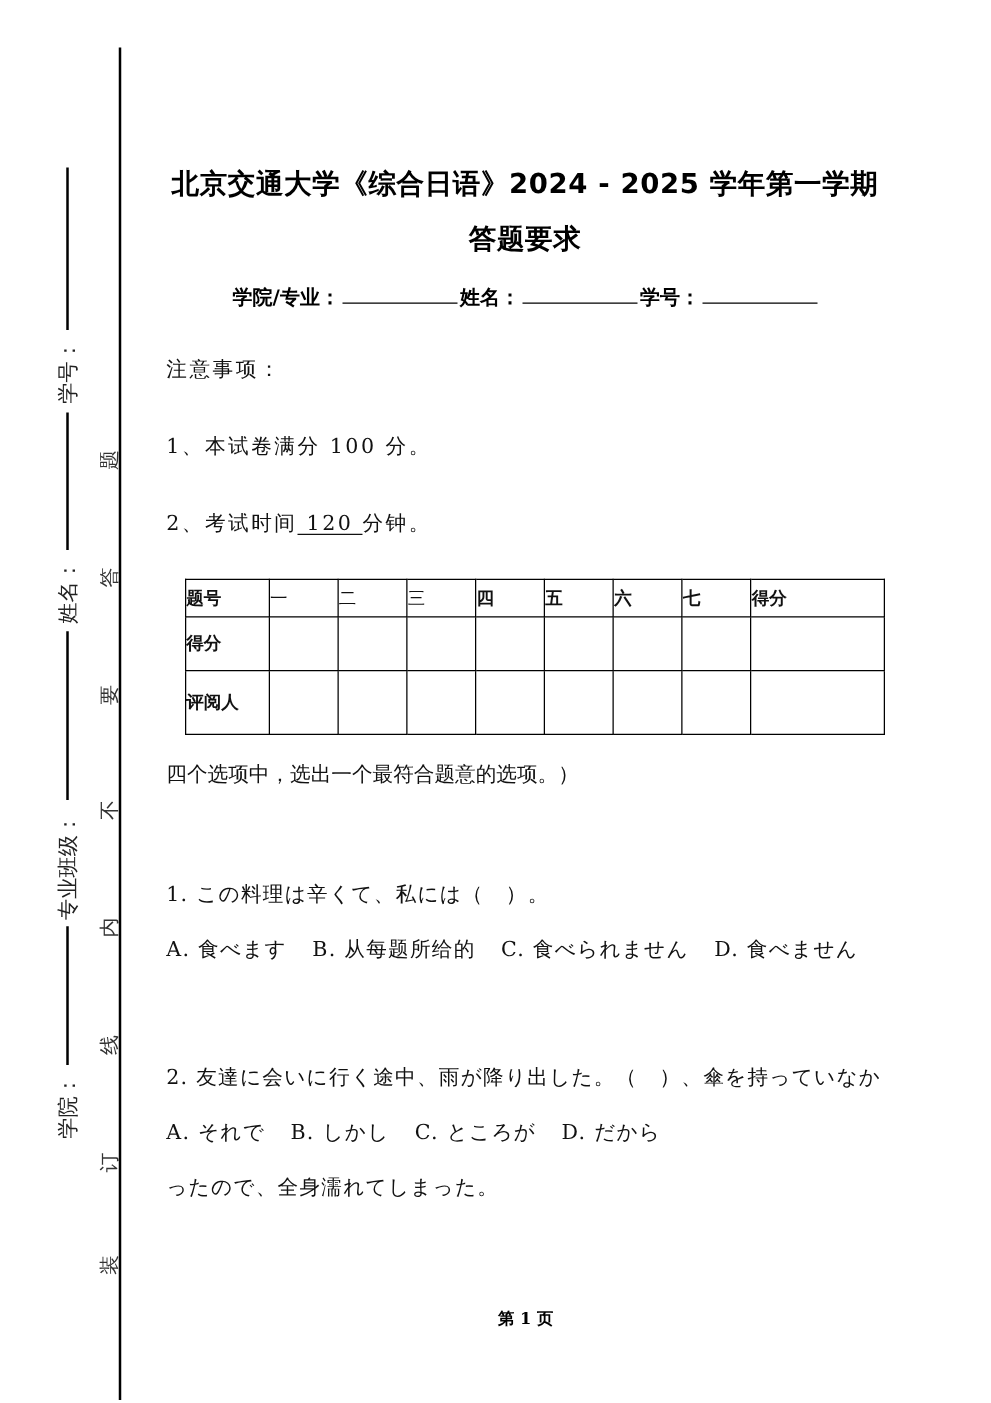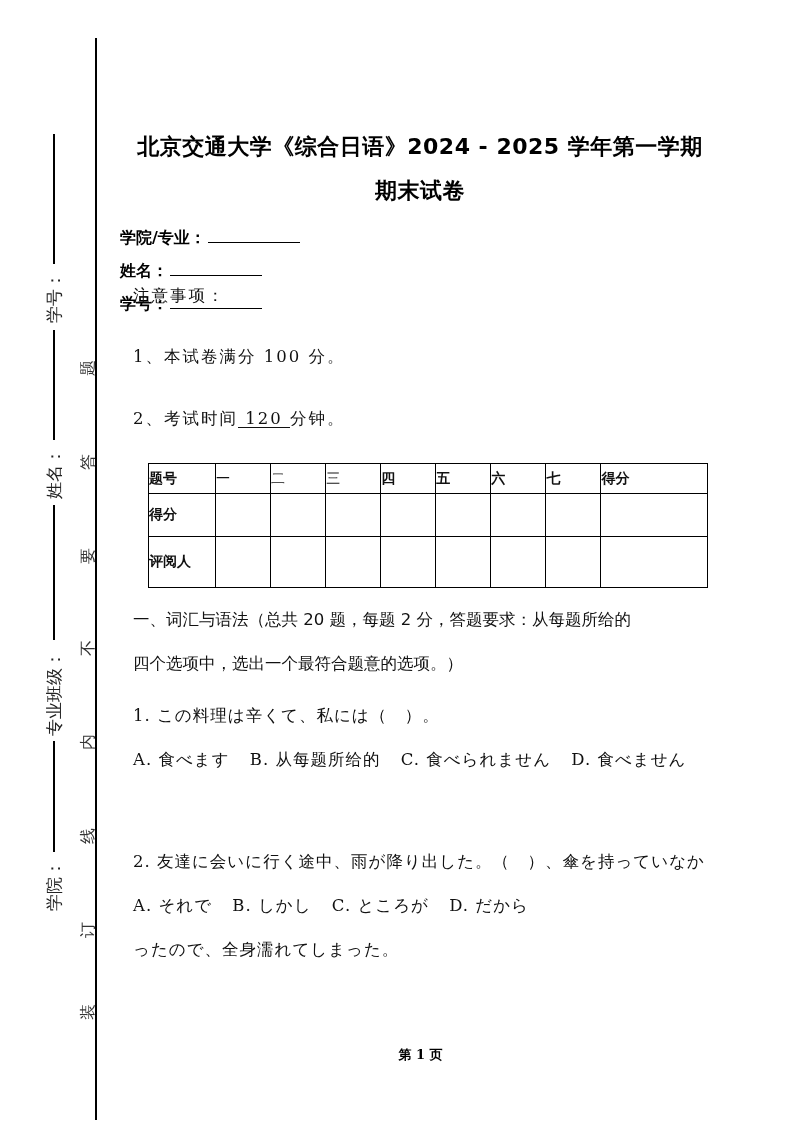--- a/index.html
+++ b/index.html
@@ -30,23 +30,23 @@
     }
     .seal-char span { display: inline-block; transform: rotate(-90deg); }
 
     .title {
       position: absolute; left: 120px; width: 600px; text-align: center;
       font-family: "DejaVu Sans", "Liberation Sans", sans-serif;
       font-weight: bold; font-size: 22px; letter-spacing: 0.5px; color: #000;
     }
     .info-row {
       position: absolute; top: 228px; left: 120px; width: 600px;
-      display: flex; justify-content: center; gap: 12px;
-      font-family: "DejaVu Sans", "Liberation Sans", sans-serif;
-      font-weight: bold; font-size: 16px; color: #000; flex-direction: column;
+      display: flex; justify-content: center; gap: 2px;
+      font-family: "DejaVu Sans", "Liberation Sans", sans-serif;
+      font-weight: bold; font-size: 16px; color: #000;
     }
     .info-field { display: flex; align-items: baseline; }
     .blank { display: inline-block; width: 92px; border-bottom: 1.5px solid #000; height: 14px; margin-left: 2px; }
 
     .para {
       position: absolute; left: 133px; font-size: 16.5px; letter-spacing: 2px; color: #111;
     }
     .underlined { text-decoration: underline; text-underline-offset: 3px; }
 
     table.score {
@@ -105,21 +105,21 @@
 <div class="seal-char" style="top:358px;"><span>题</span></div>
 <div class="seal-char" style="top:452px;"><span>答</span></div>
 <div class="seal-char" style="top:546px;"><span>要</span></div>
 <div class="seal-char" style="top:638px;"><span>不</span></div>
 <div class="seal-char" style="top:732px;"><span>内</span></div>
 <div class="seal-char" style="top:826px;"><span>线</span></div>
 <div class="seal-char" style="top:920px;"><span>订</span></div>
 <div class="seal-char" style="top:1002px;"><span>装</span></div>
 
 <div class="title" style="top:132px;">北京交通大学《综合日语》2024 - 2025 学年第一学期</div>
-<div class="title" style="top:176px;">期末试卷</div>
+<div class="title" style="top:176px;">答题要求</div>
 
 <div class="info-row">
   <div class="info-field">
     <span>学院/专业：</span>
     <span class="blank"></span>
   </div>
   <div class="info-field">
     <span>姓名：</span>
     <span class="blank"></span>
   </div>
@@ -165,21 +165,20 @@
     <td></td>
     <td></td>
     <td></td>
     <td></td>
     <td></td>
   </tr>
 </tbody>
   </table>
 
 <div class="section-head" style="top:598px;">
-  <div>一、词汇与语法（总共 20 题，每题 2 分，答题要求：从每题所给的</div>
   <div>四个选项中，选出一个最符合题意的选项。）</div>
 </div>
 
 <div class="q" style="top:694px;">
   <div>1. この料理は辛くて、私には（　）。</div>
   <div>
     <span class="opt">A. 食べます</span>
     <span class="opt">B. 从每题所给的</span>
     <span class="opt">C. 食べられません</span>
     <span class="opt">D. 食べません</span>

